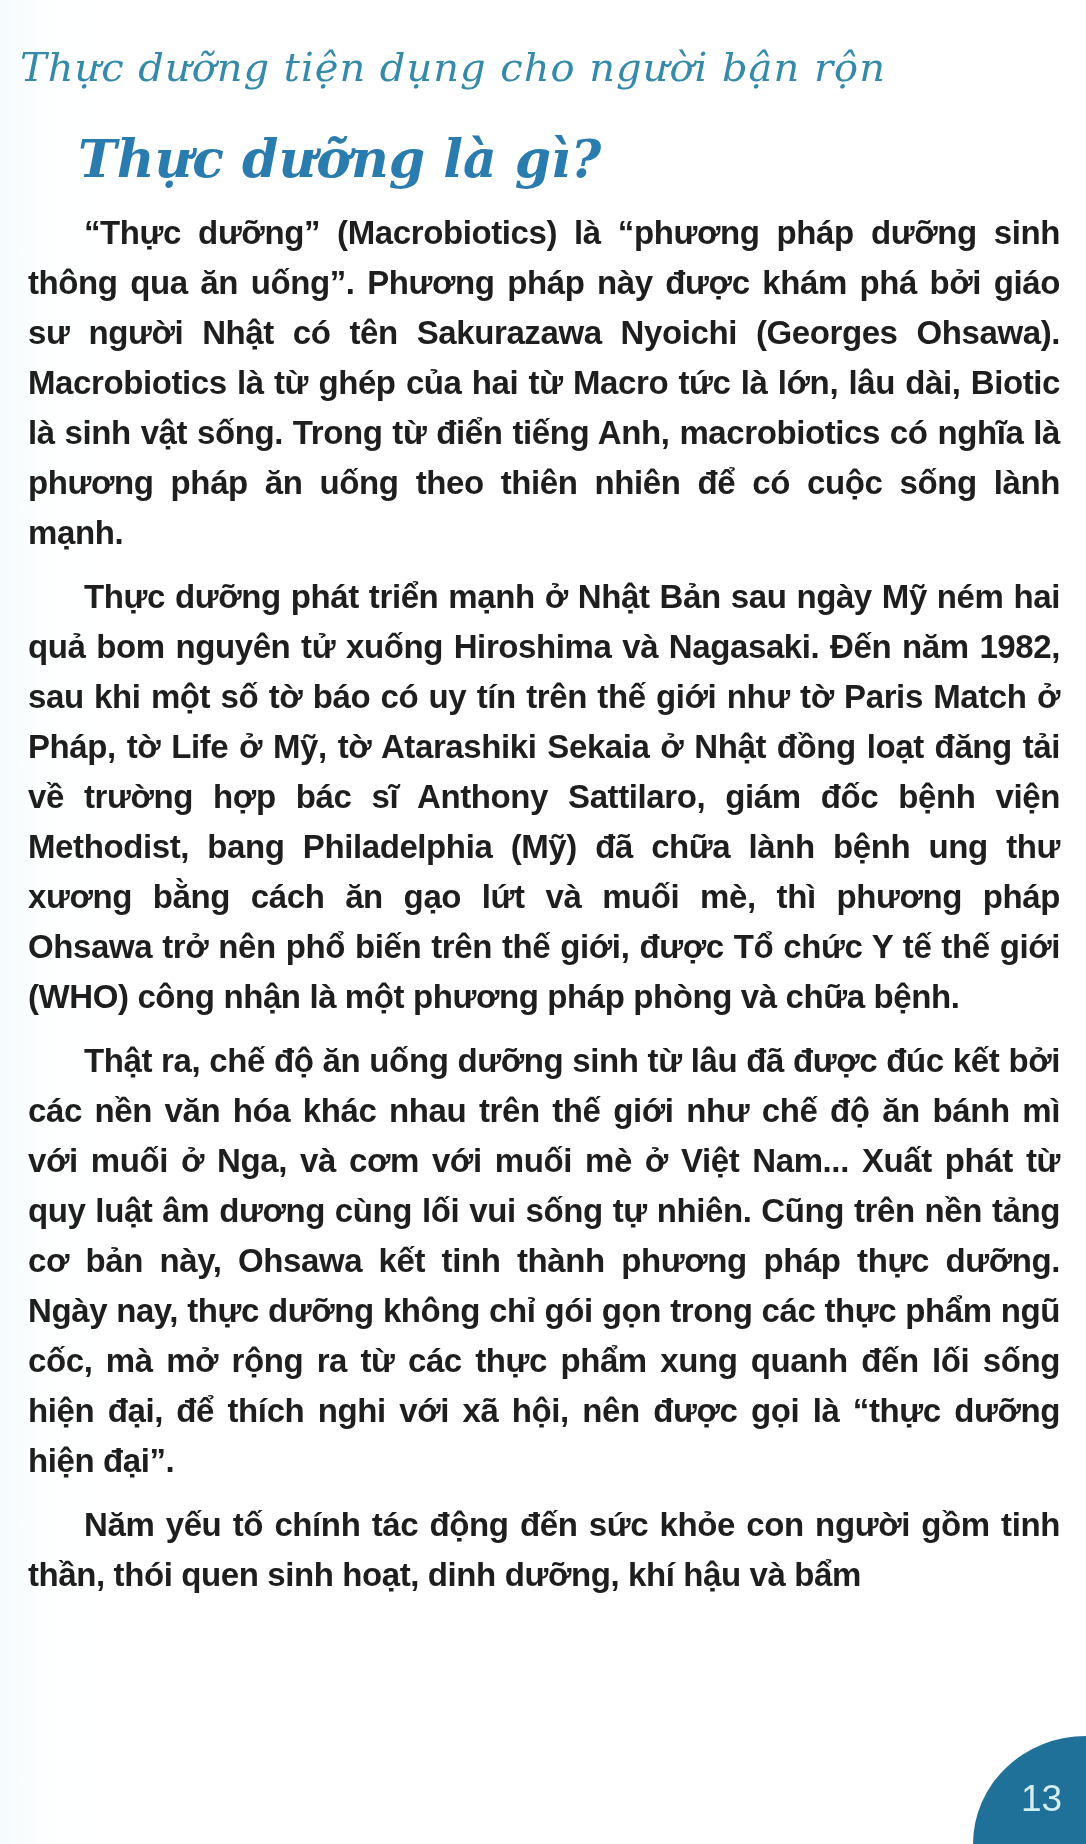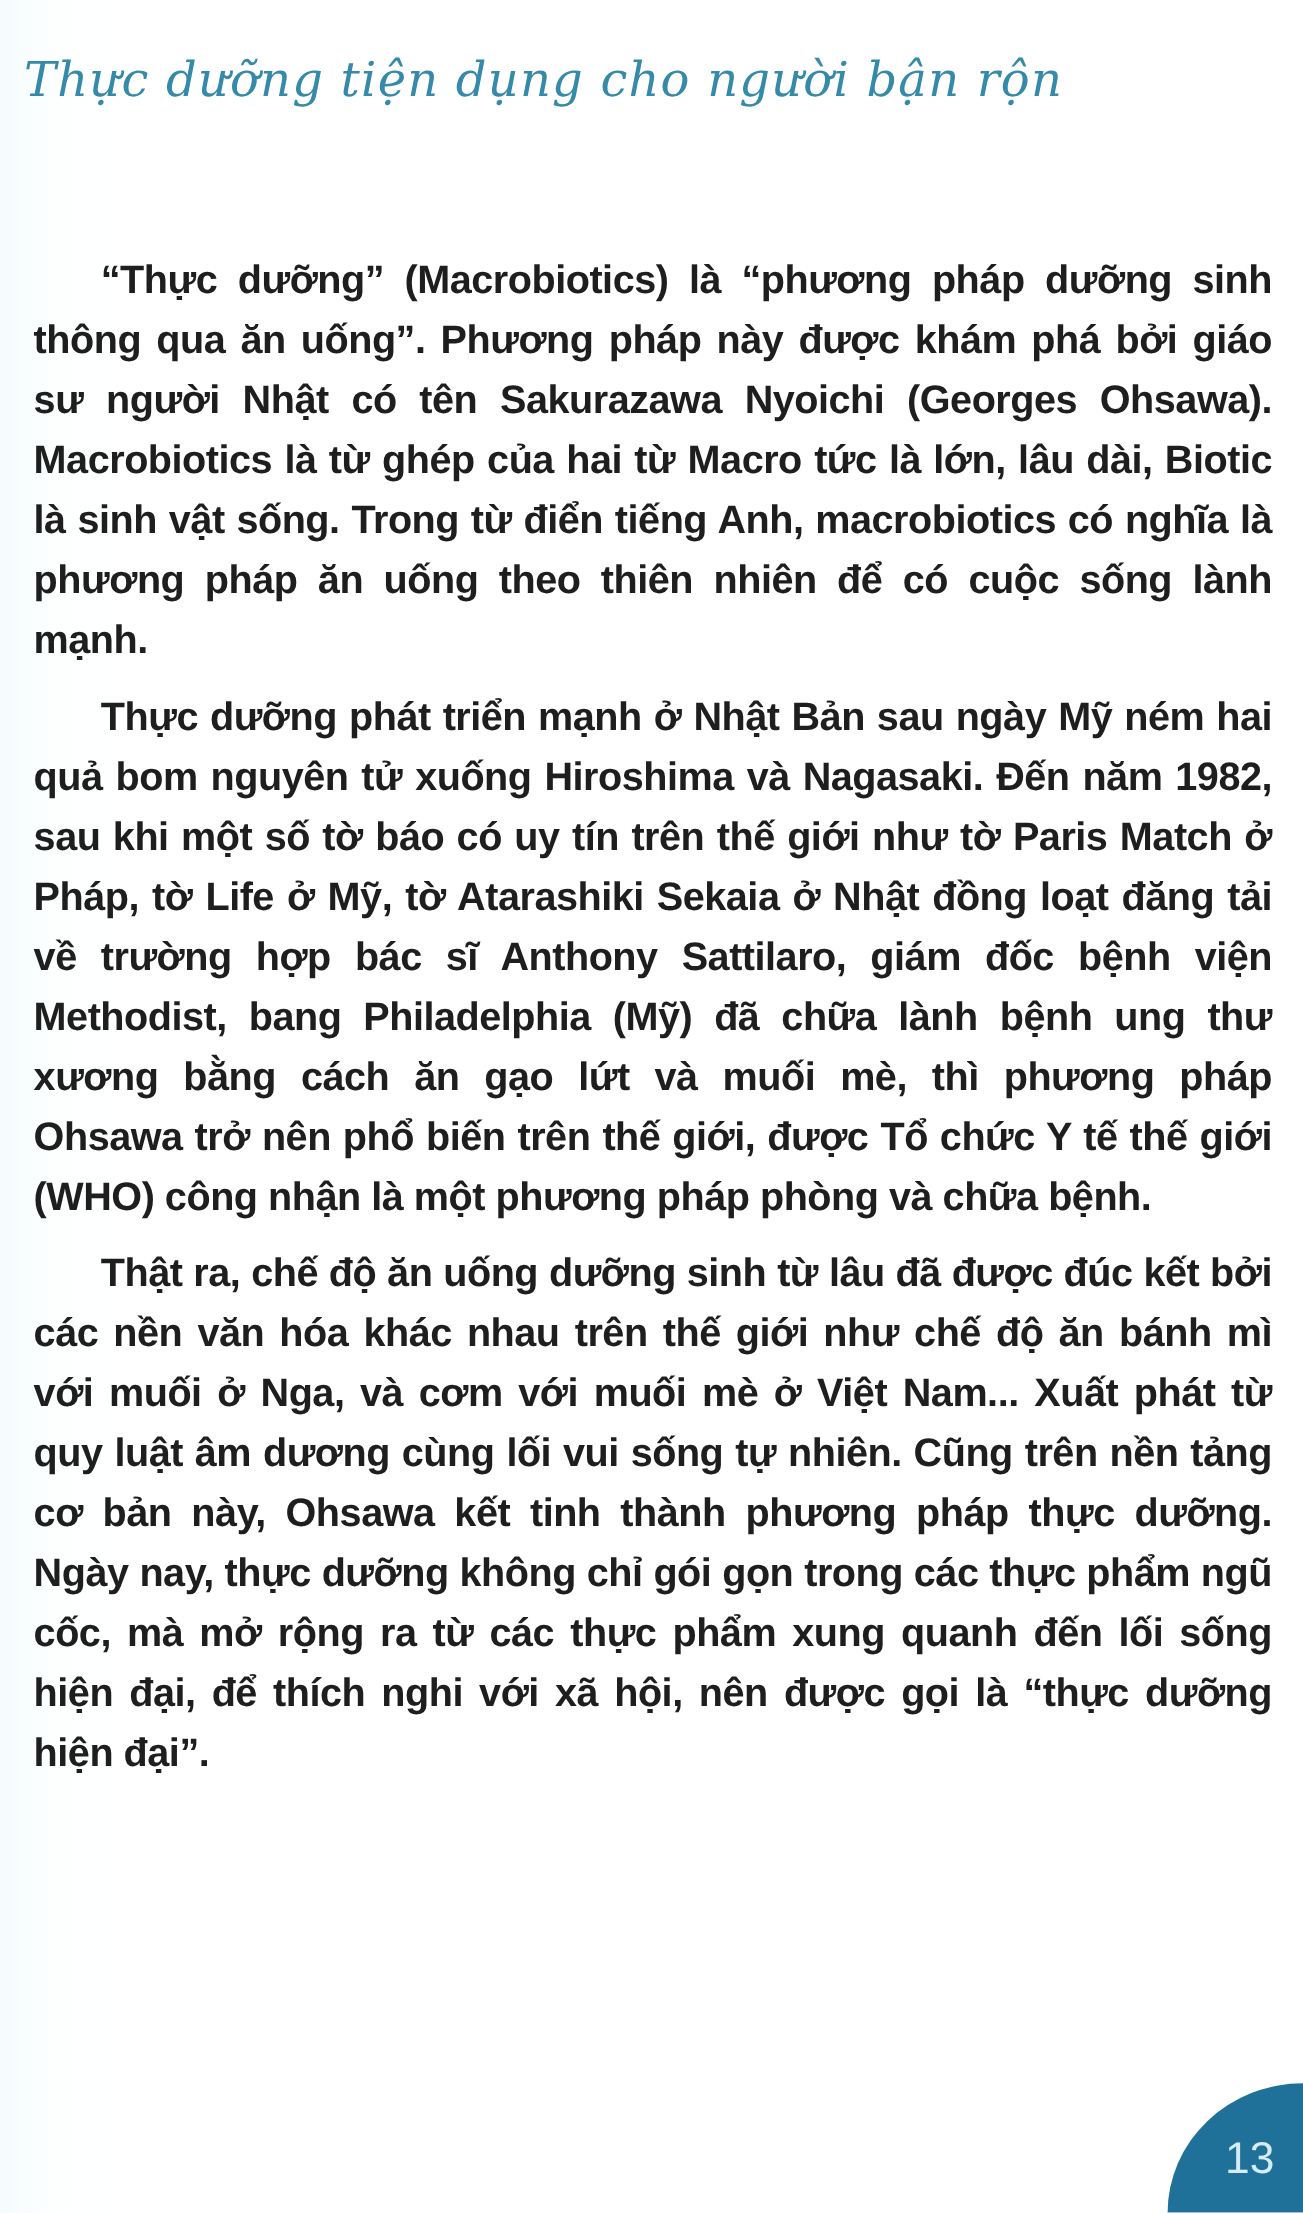--- a/index.html
+++ b/index.html
@@ -78,24 +78,26 @@
     font-family: "Liberation Sans", sans-serif;
   }
 </style>
 </head>
 <body>
 
 <div class="page">
 
   <div class="running-header">Thực dưỡng tiện dụng cho người bận rộn</div>
 
+  <div class="section-heading">Thực dưỡng là gì?</div>
 
   <div class="body-text">
     <p>“Thực dưỡng” (Macrobiotics) là “phương pháp dưỡng sinh thông qua ăn uống”. Phương pháp này được khám phá bởi giáo sư người Nhật có tên Sakurazawa Nyoichi (Georges Ohsawa). Macrobiotics là từ ghép của hai từ Macro tức là lớn, lâu dài, Biotic là sinh vật sống. Trong từ điển tiếng Anh, macrobiotics có nghĩa là phương pháp ăn uống theo thiên nhiên để có cuộc sống lành mạnh.</p>
     <p>Thực dưỡng phát triển mạnh ở Nhật Bản sau ngày Mỹ ném hai quả bom nguyên tử xuống Hiroshima và Nagasaki. Đến năm 1982, sau khi một số tờ báo có uy tín trên thế giới như tờ Paris Match ở Pháp, tờ Life ở Mỹ, tờ Atarashiki Sekaia ở Nhật đồng loạt đăng tải về trường hợp bác sĩ Anthony Sattilaro, giám đốc bệnh viện Methodist, bang Philadelphia (Mỹ) đã chữa lành bệnh ung thư xương bằng cách ăn gạo lứt và muối mè, thì phương pháp Ohsawa trở nên phổ biến trên thế giới, được Tổ chức Y tế thế giới (WHO) công nhận là một phương pháp phòng và chữa bệnh.</p>
     <p>Thật ra, chế độ ăn uống dưỡng sinh từ lâu đã được đúc kết bởi các nền văn hóa khác nhau trên thế giới như chế độ ăn bánh mì với muối ở Nga, và cơm với muối mè ở Việt Nam... Xuất phát từ quy luật âm dương cùng lối vui sống tự nhiên. Cũng trên nền tảng cơ bản này, Ohsawa kết tinh thành phương pháp thực dưỡng. Ngày nay, thực dưỡng không chỉ gói gọn trong các thực phẩm ngũ cốc, mà mở rộng ra từ các thực phẩm xung quanh đến lối sống hiện đại, để thích nghi với xã hội, nên được gọi là “thực dưỡng hiện đại”.</p>
+    <p>Năm yếu tố chính tác động đến sức khỏe con người gồm tinh thần, thói quen sinh hoạt, dinh dưỡng, khí hậu và bẩm</p>
   </div>
 
   <div class="page-badge">
     <span>13</span>
   </div>
 
 </div>
 
 </body></html>

